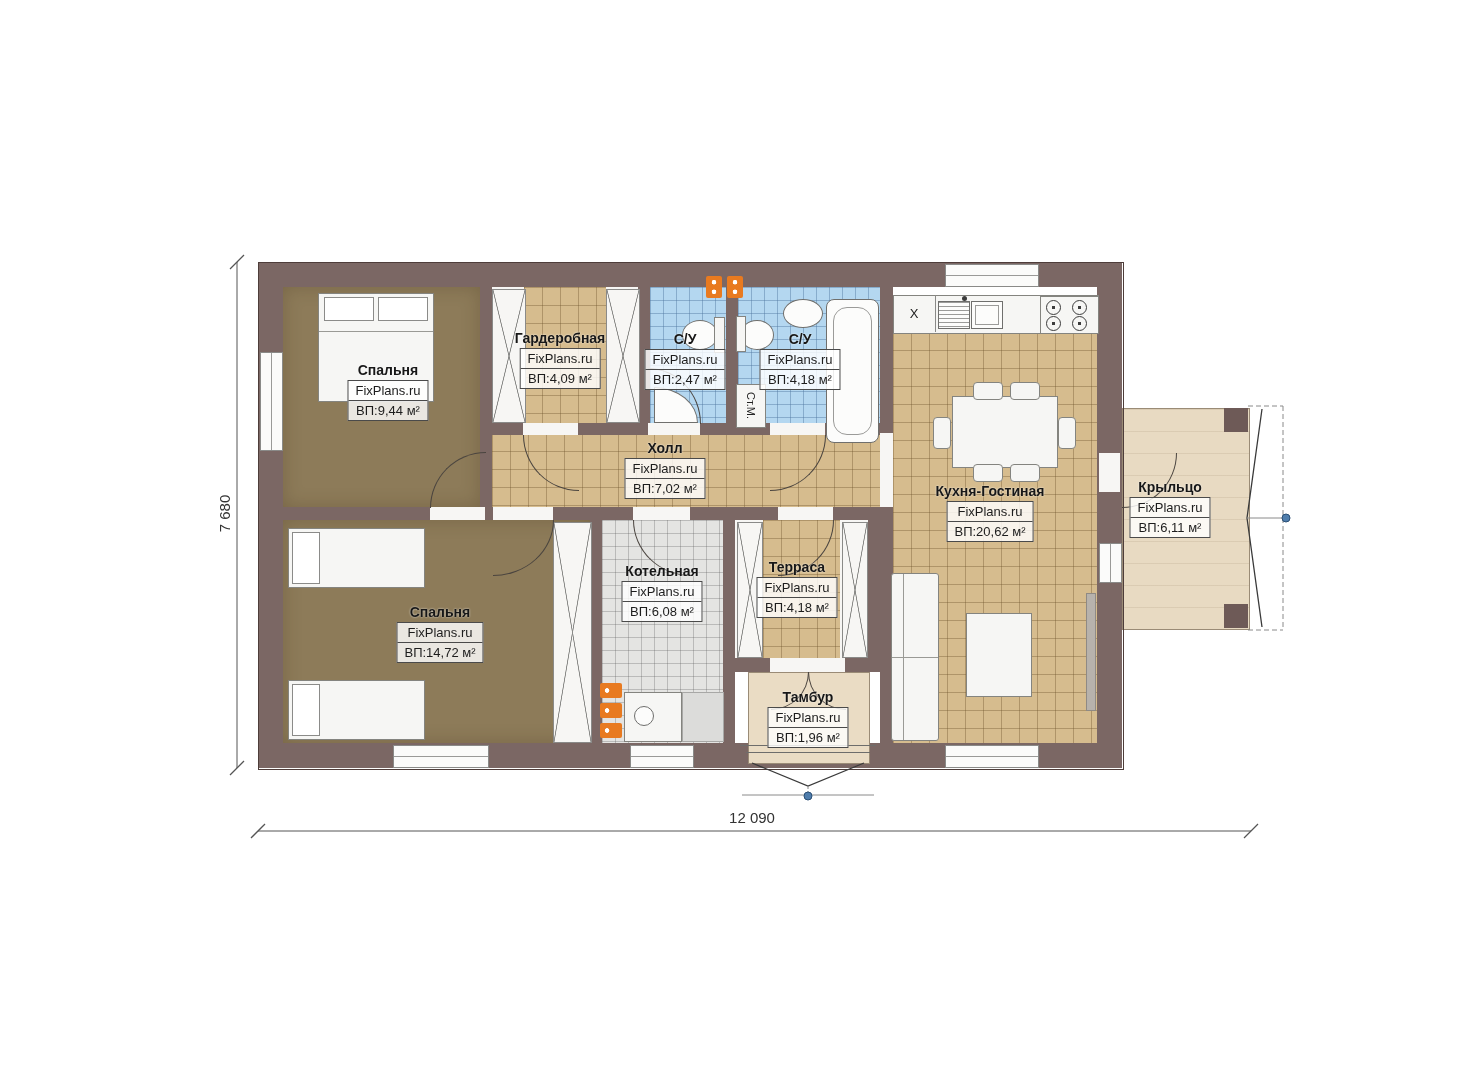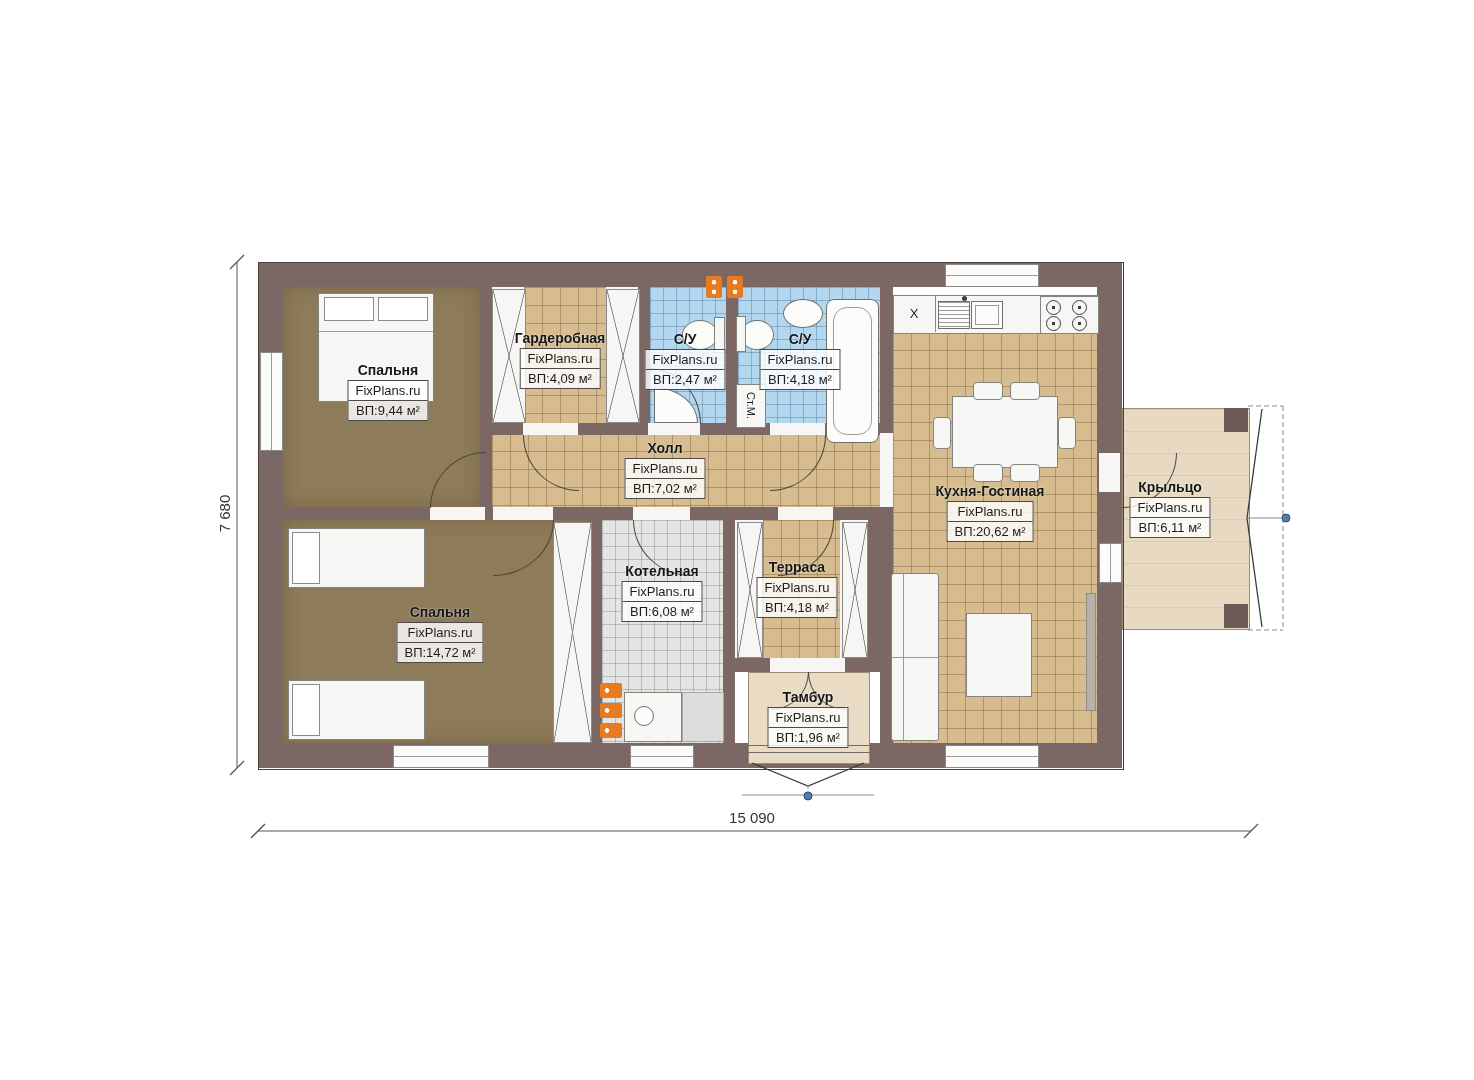--- a/index.html
+++ b/index.html
@@ -215,21 +215,21 @@
     <circle cx="808" cy="796" r="4" fill="#4f7dac" stroke="#2a4f75" stroke-width="1"></circle>
     <line x1="237" y1="262" x2="237" y2="768" stroke="#555" stroke-width="1"></line>
     <line x1="230" y1="269" x2="244" y2="255" stroke="#555" stroke-width="1.3"></line>
     <line x1="230" y1="775" x2="244" y2="761" stroke="#555" stroke-width="1.3"></line>
     <line x1="258" y1="831" x2="1251" y2="831" stroke="#555" stroke-width="1"></line>
     <line x1="251" y1="838" x2="265" y2="824" stroke="#555" stroke-width="1.3"></line>
     <line x1="1244" y1="838" x2="1258" y2="824" stroke="#555" stroke-width="1.3"></line>
   </svg>
 
   <div class="a z6 dim dimv" style="left:184px;top:505px;width:80px;">7 680</div>
-  <div class="a z6 dim" style="left:690px;top:809px;width:124px;">15 090</div>
+  <div class="a z6 dim" style="left:690px;top:809px;width:124px;">12 090</div>
 
   <div class="lbl" style="left:388px;top:362px;">
     <div class="nm">Спальня</div>
     <div class="bx">
       <div class="r1">FixPlans.ru</div>
       <div class="r2">ВП:9,44 м²</div>
     </div>
   </div>
   <div class="lbl" style="left:560px;top:330px;">
     <div class="nm">Гардеробная</div>

